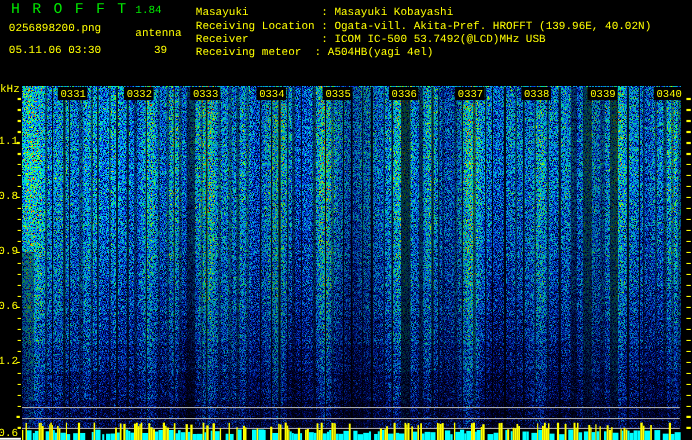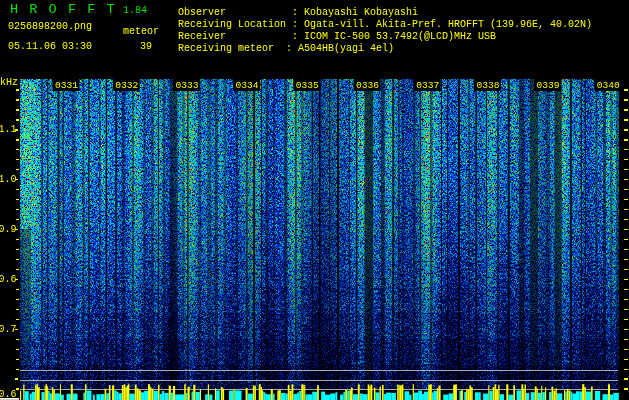--- a/index.html
+++ b/index.html
@@ -5,24 +5,24 @@
 .t{position:absolute;white-space:pre;font-size:10px;line-height:10px;color:#ffff00}
 .g{color:#00e600}
 .flab{position:absolute;left:-1.5px;font-size:10px;line-height:11px;color:#ffff00;white-space:pre}
 .tick{position:absolute;left:15.5px;width:3px;height:1.4px;background:#ffff00}
 .rtick{position:absolute;left:624px;width:3.5px;height:1.4px;background:#ffff00}
 .tl{font:9.6px "Liberation Mono",monospace;fill:#ffff00}
 </style></head><body>
 <div class="t g" style="left:10px;top:5px;font-size:13.5px;letter-spacing:11.2px">HROFFT</div>
 <div class="t g" style="left:123px;top:5.5px">1.84</div>
 <div class="t" style="left:8px;top:22px">0256898200.png</div>
-<div class="t" style="left:123px;top:26.5px">meteor</div>
+<div class="t" style="left:123px;top:26.5px">antenna</div>
 <div class="t" style="left:8px;top:42px">05.11.06 03:30</div>
 <div class="t" style="left:140px;top:42px">39</div>
-<div class="t" style="left:178px;top:8px">Observer           : Kobayashi Kobayashi</div>
+<div class="t" style="left:178px;top:8px">Masayuki           : Masayuki Kobayashi</div>
 <div class="t" style="left:178px;top:20px">Receiving Location : Ogata-vill. Akita-Pref. HROFFT (139.96E, 40.02N)</div>
 <div class="t" style="left:178px;top:32px">Receiver           : ICOM IC-500 53.7492(@LCD)MHz USB</div>
 <div class="t" style="left:178px;top:44px">Receiving meteor  : A504HB(yagi 4el)</div>
 <div class="t" style="left:0px;top:77.5px">kHz</div>
 <svg width="629" height="400" style="position:absolute;left:0;top:0" xmlns="http://www.w3.org/2000/svg">
 <defs>
 <filter id="nz0" x="0%" y="0%" width="100%" height="100%" color-interpolation-filters="sRGB">
   <feTurbulence type="fractalNoise" baseFrequency="2.5" numOctaves="1" seed="11" result="n"></feTurbulence>
   <feColorMatrix in="n" type="matrix" values="1 0 0 0 0  1 0 0 0 0  1 0 0 0 0  0 0 0 0 1" result="i"></feColorMatrix>
   <feTurbulence type="fractalNoise" baseFrequency="0.045 0.0006" numOctaves="2" seed="5" result="s0"></feTurbulence>
@@ -637,22 +637,22 @@
 <div class="rtick" style="top:338.6px"></div>
 <div class="rtick" style="top:348.5px"></div>
 <div class="rtick" style="top:358.5px"></div>
 <div class="rtick" style="top:368.5px"></div>
 <div class="rtick" style="top:378.4px"></div>
 <div class="rtick" style="top:388.4px"></div>
   </div>
 <div style="position:absolute;left:0;top:0">
     <div class="flab" style="top:124.4px">1.1</div>
 <div style="position:absolute;left:14.5px;top:129.2px;width:3.5px;height:1.4px;background:#ffff00"></div>
-<div class="flab" style="top:174.2px">1.0</div>
+<div class="flab" style="top:174.2px">0.8</div>
 <div style="position:absolute;left:14.5px;top:179.1px;width:3.5px;height:1.4px;background:#ffff00"></div>
 <div class="flab" style="top:224.1px">0.9</div>
 <div style="position:absolute;left:14.5px;top:228.9px;width:3.5px;height:1.4px;background:#ffff00"></div>
 <div class="flab" style="top:274.0px">0.6</div>
 <div style="position:absolute;left:14.5px;top:278.8px;width:3.5px;height:1.4px;background:#ffff00"></div>
-<div class="flab" style="top:323.8px">0.7</div>
+<div class="flab" style="top:323.8px">1.2</div>
 <div style="position:absolute;left:14.5px;top:328.6px;width:3.5px;height:1.4px;background:#ffff00"></div>
 <div class="flab" style="top:389px">0.6</div>
 <div style="position:absolute;left:14.5px;top:378.4px;width:3.5px;height:1.4px;background:#ffff00"></div>
   </div>
 </body></html>

